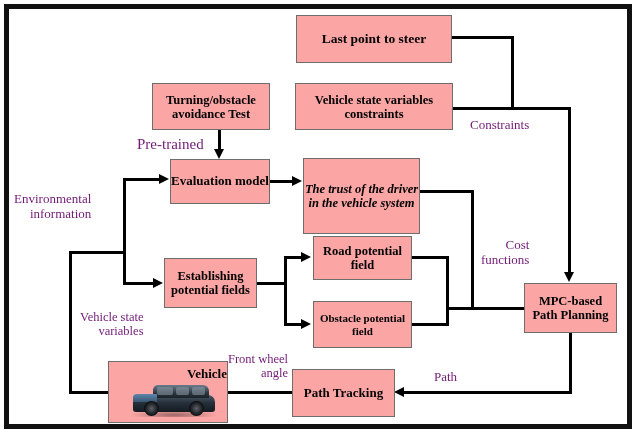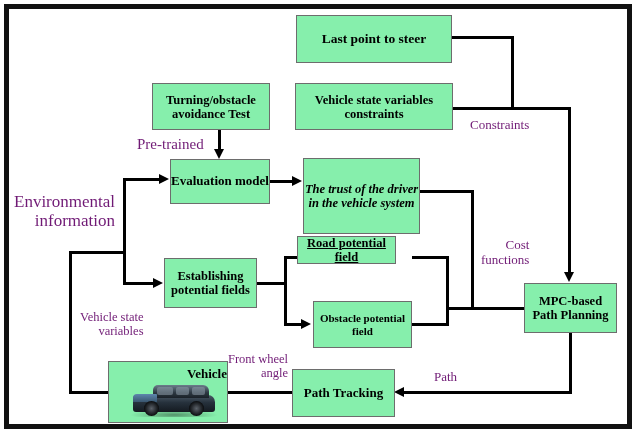--- a/index.html
+++ b/index.html
@@ -21,21 +21,21 @@
     top: 4px;
     width: 628px;
     height: 425px;
     border: 5px solid #111111;
     box-sizing: border-box;
   }
   .box {
     position: absolute;
     box-sizing: border-box;
     border: 1.5px solid #6d6d6d;
-    background: #86efac;
+    background: #fca5a5;
     display: flex;
     align-items: center;
     justify-content: center;
     text-align: center;
     font-weight: bold;
     color: #000000;
     line-height: 1.12;
     z-index: 4;
   }
   .label {
@@ -143,21 +143,21 @@
 model</div>
 
   <div class="box" style="left:303px; top:158px; width:117px; height:76px; font-size:12.5px;font-style:italic;">The trust of the
 driver in the
 vehicle system</div>
 
   <div class="box" style="left:164px; top:258px; width:93px; height:50px; font-size:12.5px;">Establishing
 potential
 fields</div>
 
-  <div class="box" style="left:297px; top:236px; width:99px; height:28px; font-size:12.5px;text-decoration:underline;">Road
+  <div class="box" style="left:313px; top:236px; width:99px; height:44px; font-size:12.5px;">Road
 potential field</div>
 
   <div class="box" style="left:313px; top:301px; width:99px; height:47px; font-size:11px;">Obstacle
 potential field</div>
 
   <div class="box" style="left:524px; top:283px; width:93px; height:50px; font-size:12.5px;">MPC-based
 Path
 Planning</div>
 
   <div class="box" style="left:292px; top:369px; width:103px; height:48px; font-size:13px;">Path
@@ -173,21 +173,21 @@
       <div class="veh-win" style="left:26px; width:16px;"></div>
       <div class="veh-win" style="left:45px; width:13px;"></div>
       <div class="veh-win" style="left:61px; width:13px;"></div>
       <div class="veh-wheel" style="left:13px;"></div>
       <div class="veh-wheel" style="left:58px;"></div>
     </div>
   </div>
 
   <div class="label" style="left:137px; top:136px; font-size:15px;">Pre-trained</div>
 
-  <div class="label" style="left:14px; top:192px; font-size:17px;">Environmental
+  <div class="label" style="left:14px; top:192px; font-size:13px;">Environmental
 information</div>
 
   <div class="label" style="left:80px; top:310px; font-size:12.5px;">Vehicle state
 variables</div>
 
   <div class="label" style="left:470px; top:118px; font-size:13px;">Constraints</div>
 
   <div class="label" style="left:228px; top:352px; font-size:12.5px;">Front wheel
 angle</div>
 

